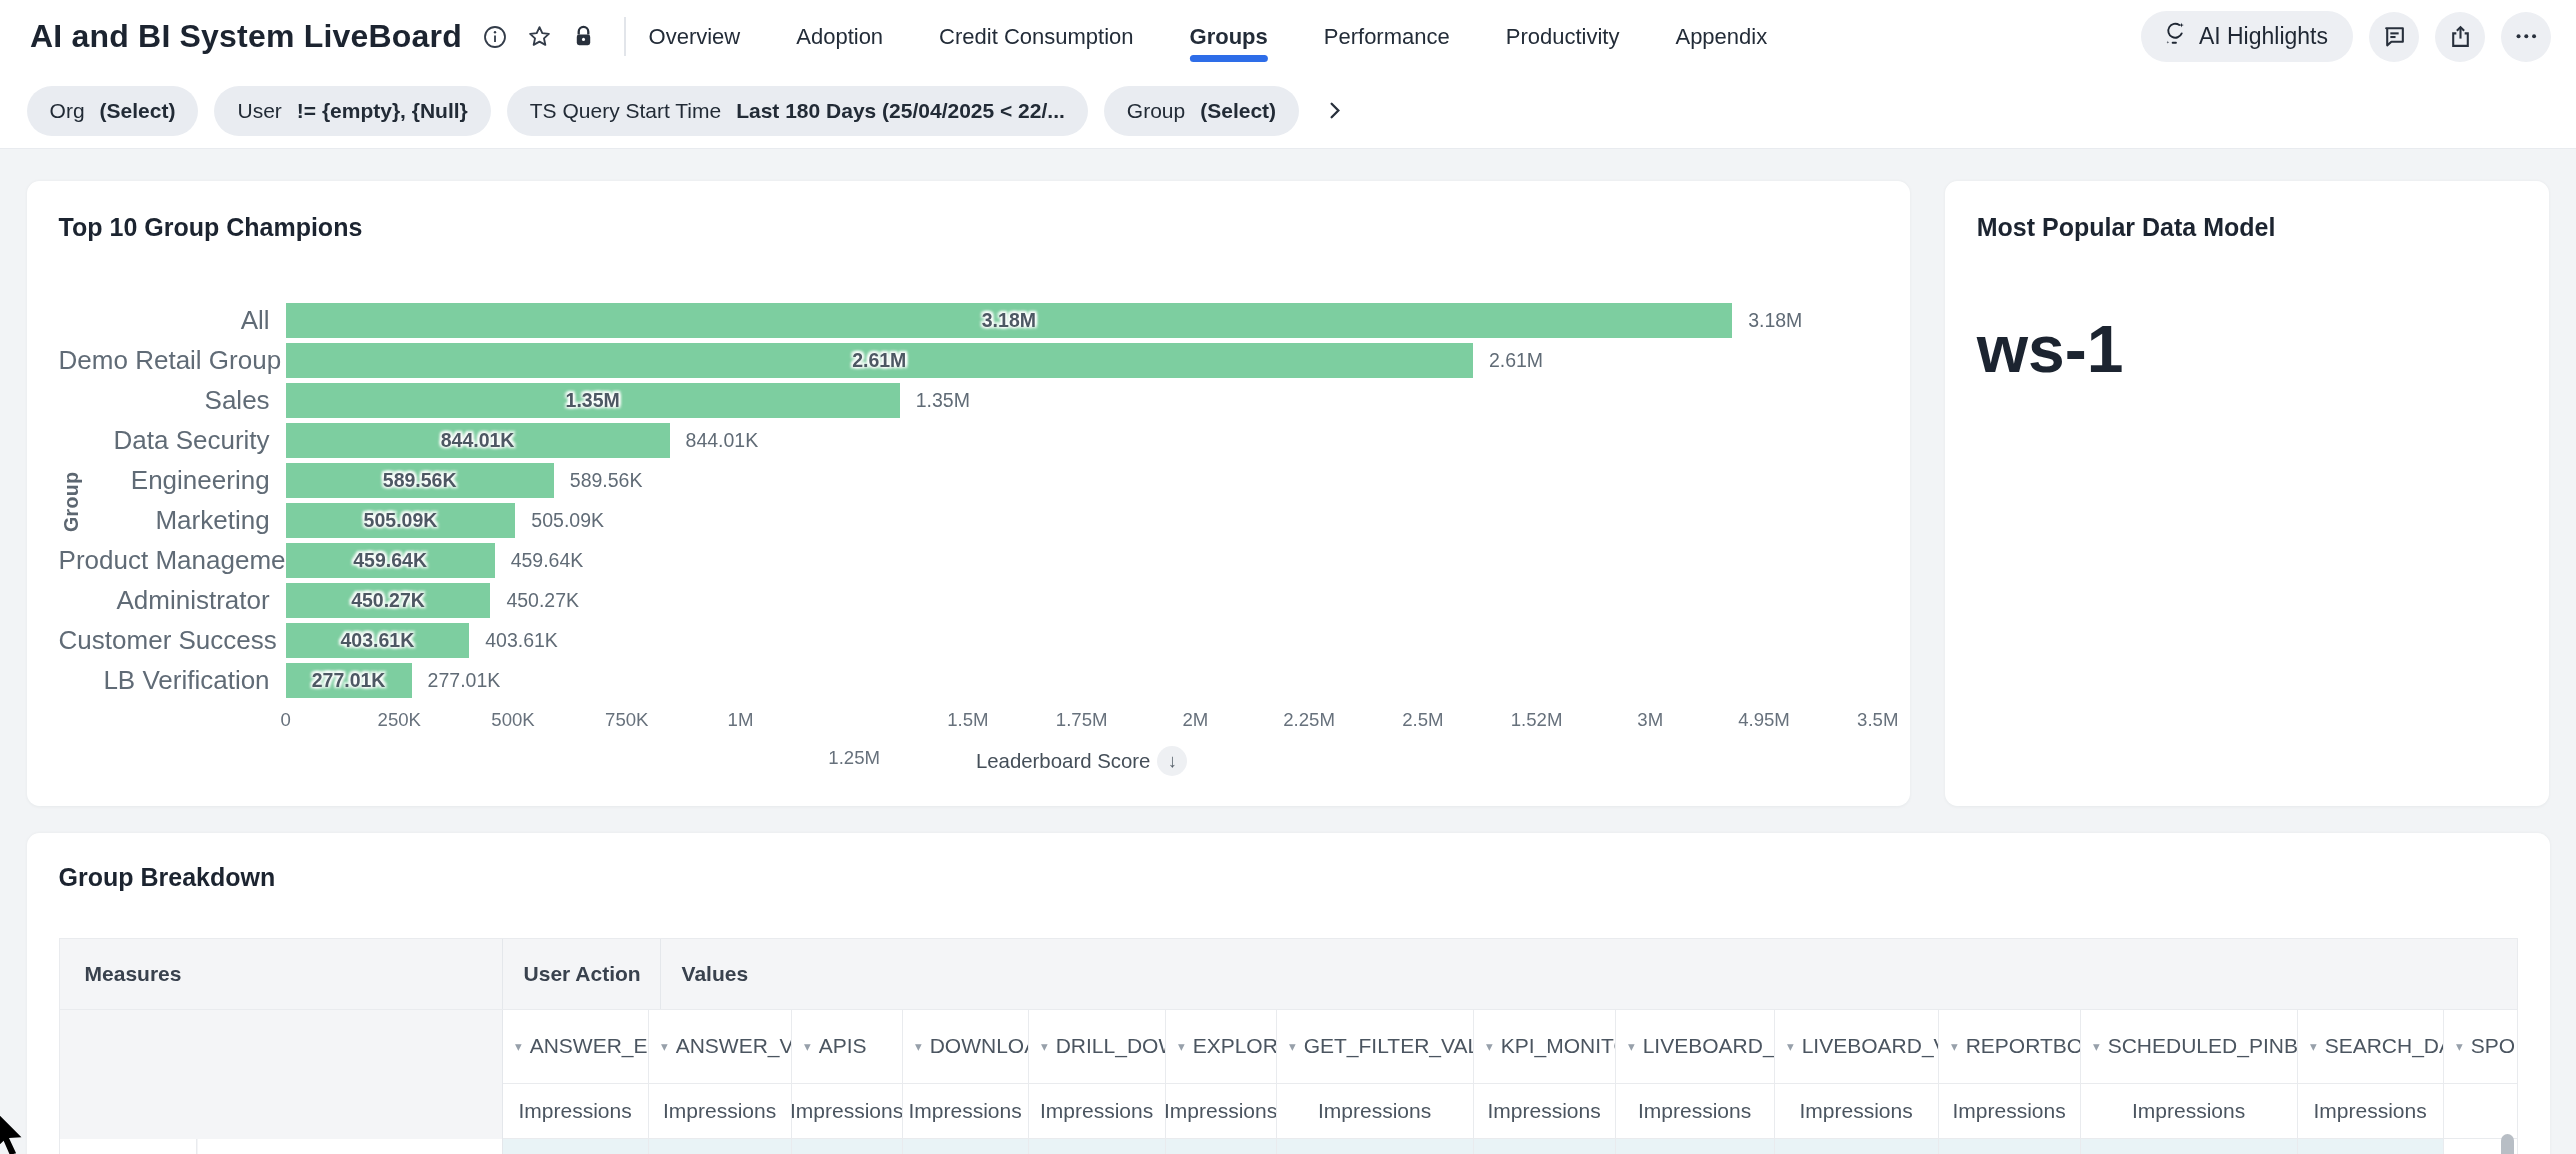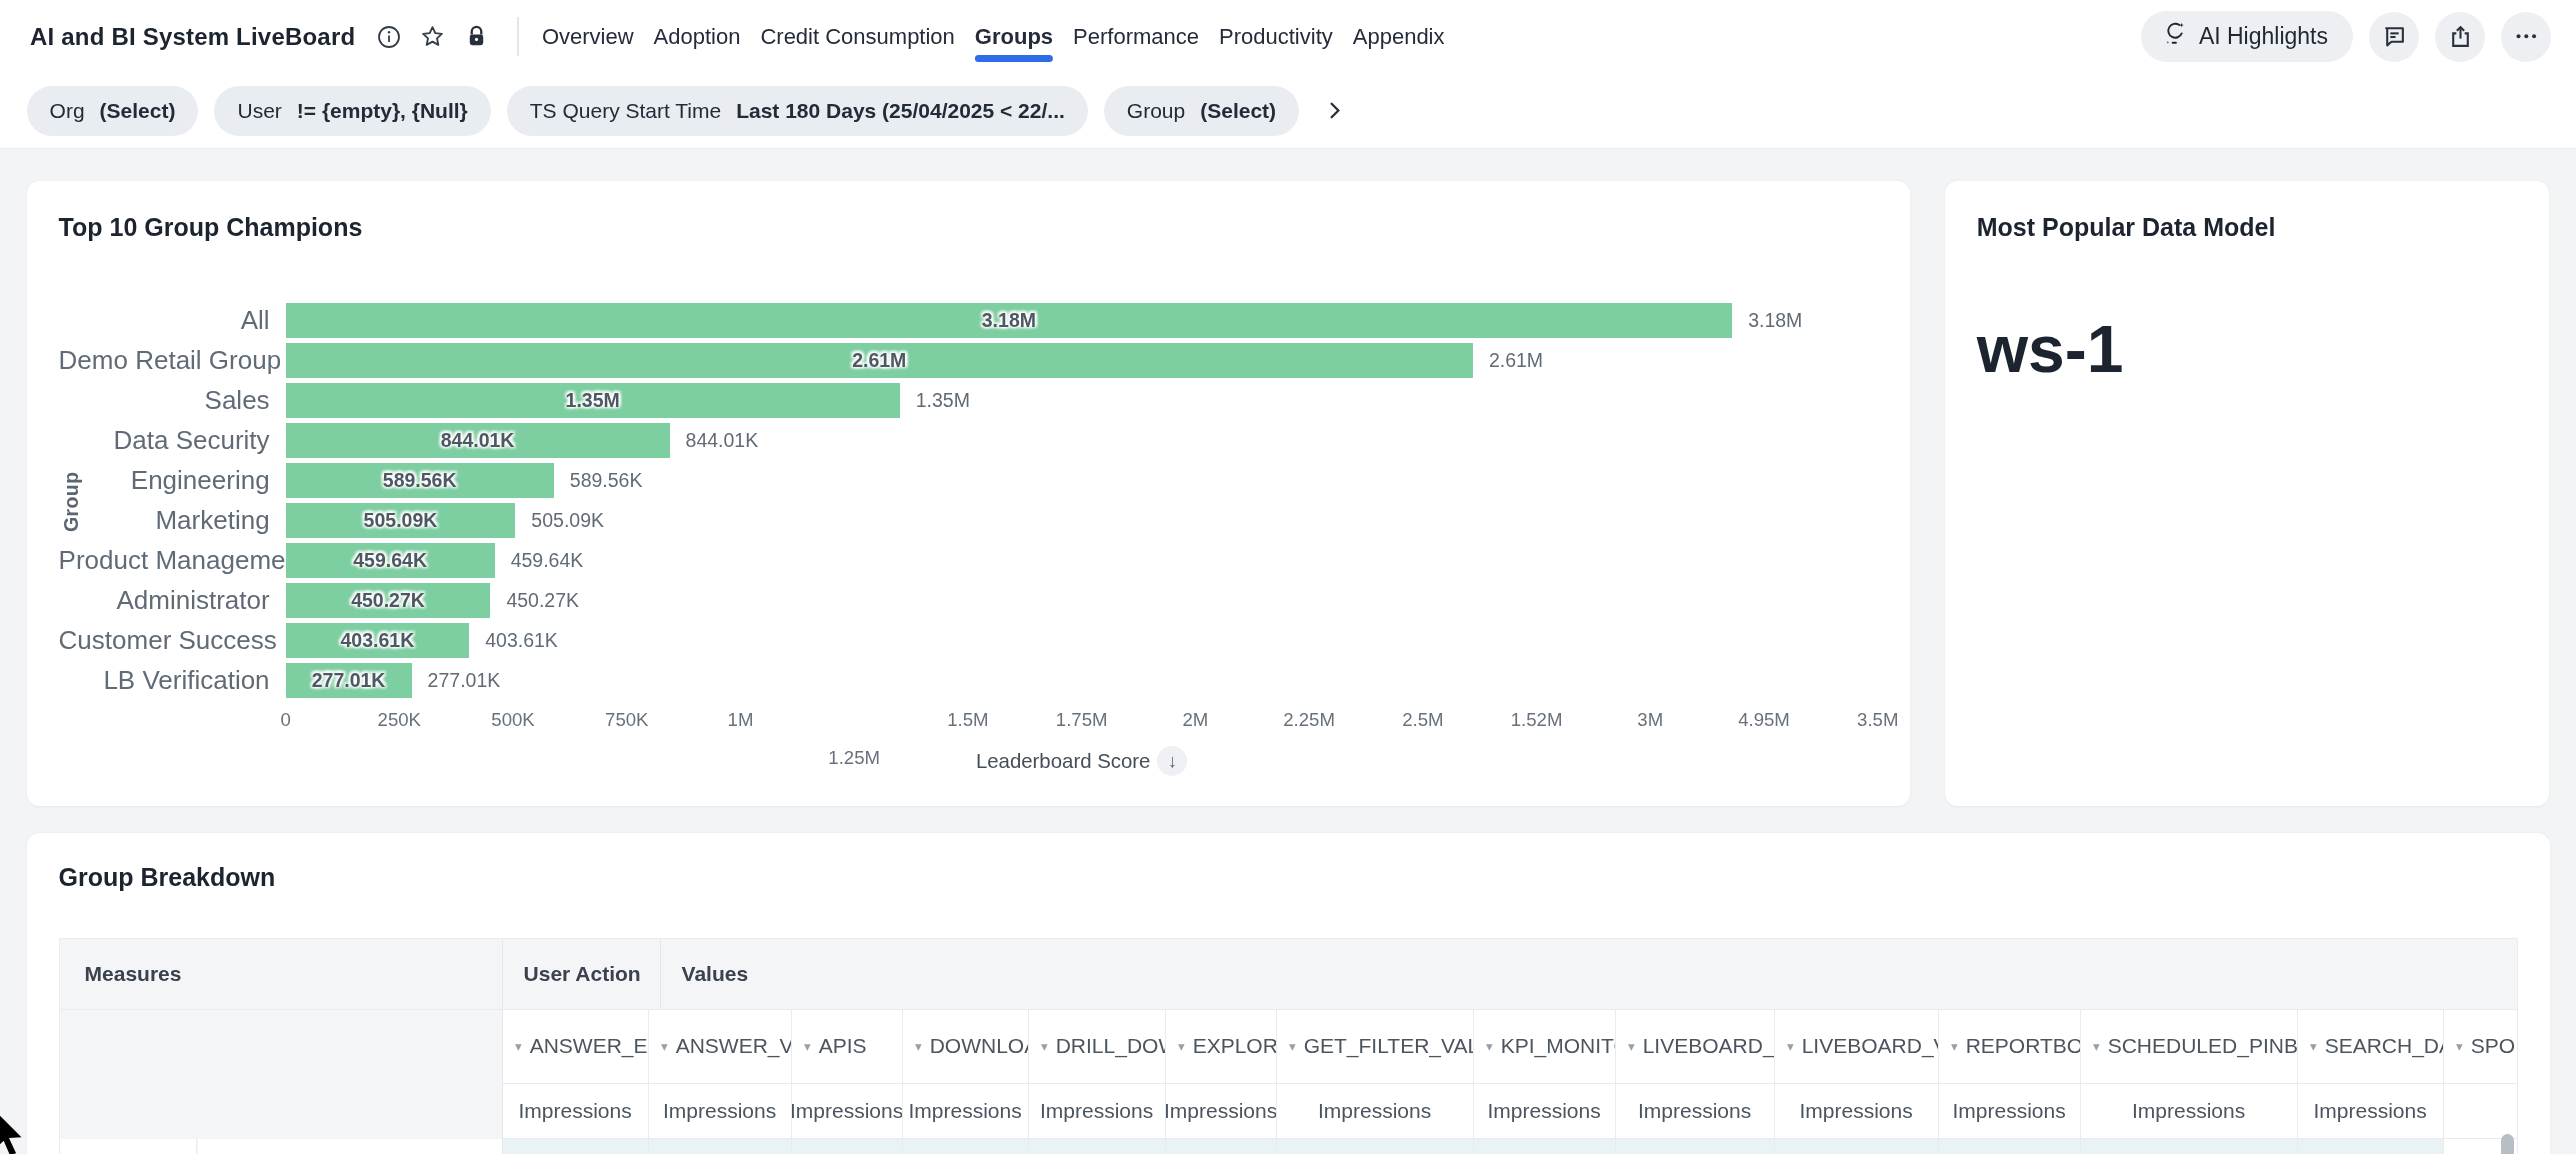--- a/index.html
+++ b/index.html
@@ -1,27 +1,27 @@
 <!DOCTYPE html>
 <html style="font-size:14px"><head>
 <meta charset="utf-8">
 <style>
   * { margin:0; padding:0; box-sizing:border-box; }
   html,body { width:2576px; height:1154px; overflow:hidden; }
   body { font-family:"Liberation Sans", sans-serif; background:#f2f4f6; color:#1c2430; position:relative; }
 
   
   .topbar { height:73px; background:#fff; display:flex; align-items:center; padding:0 25px 0 30px; }
-  .lb-title { font-size:24px; font-weight:700; color:#1c2430; letter-spacing:0.2px; }
+  .lb-title { font-size:32px; font-weight:700; color:#1c2430; letter-spacing:0.2px; }
   .title-icons { display:flex; align-items:center; margin-left:16px; gap:8.9px; }
   .icon-btn { width:35px; height:35px; border-radius:50%; display:flex; align-items:center; justify-content:center; cursor:pointer; }
   .icon-btn svg { display:block; }
   .vdivider { width:1.8px; height:39px; background:#e2e5ea; margin:0 23px; }
 
-  .nav { display:flex; align-items:center; gap:20px; height:100%;justify-content:flex-end; }
+  .nav { display:flex; align-items:center; gap:56px; height:100%;justify-content:flex-end; }
   .nav-item { font-size:22px; color:#232c38; position:relative; height:100%; display:flex; align-items:center; cursor:pointer; }
   .nav-item.active { font-weight:700; }
   .nav-underline { position:absolute; bottom:11.5px; left:50%; transform:translateX(-50%); width:100%; min-width:57px; height:6.2px; border-radius:4.4px; background:#2e6de8; }
 
   .topbar-right { margin-left:auto; display:flex; align-items:center; gap:16px; }
   .ai-pill { height:51px; border-radius:26px; background:#edeff3; display:flex; align-items:center; gap:11.5px; padding:0 25px 0 19.5px; font-size:23px; font-weight:500; color:#1f2733; cursor:pointer; }
   .round-btn { width:50px; height:50px; border-radius:50%; background:#edeff3; display:flex; align-items:center; justify-content:center; cursor:pointer; }
 
   
   .filterbar { height:76px; background:#fff; display:flex; align-items:center; gap:16px; padding:0 26.6px; border-bottom:1.8px solid #e8ebef; }

